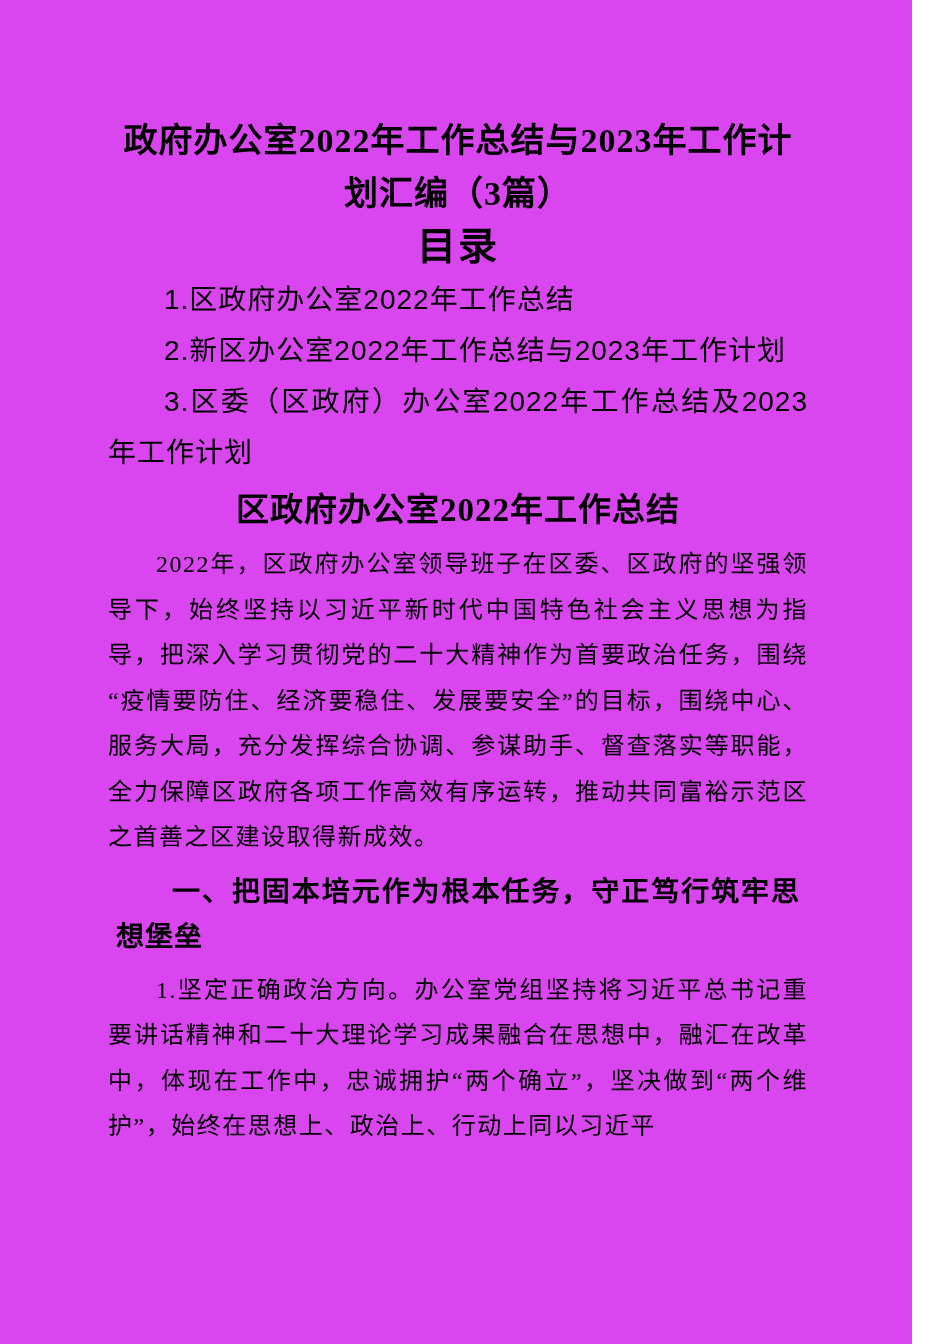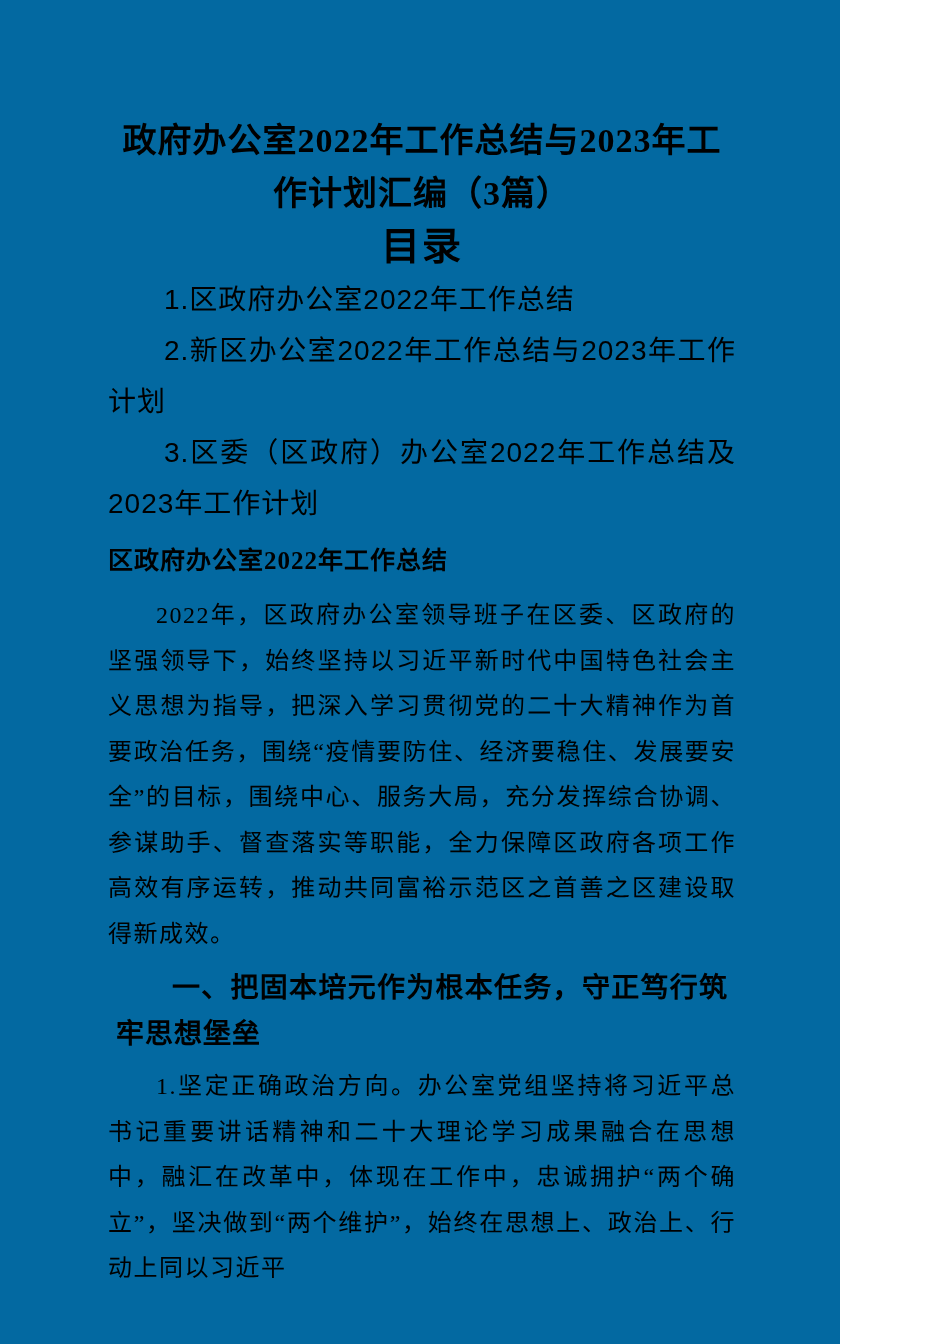--- a/index.html
+++ b/index.html
@@ -9,23 +9,23 @@
   }
   body {
     width: 950px;
     height: 1344px;
     overflow: hidden;
     color: #000000;
     font-family: "Liberation Serif", "DejaVu Serif", serif;
   }
   .doc-page {
     box-sizing: border-box;
-    width: 840px;
+    width: 912px;
     height: 1344px;
-    background: #0369a1;
+    background: #d946ef;
     padding: 114px 104px 0 108px;
   }
   .main-title {
     margin: 0;
     font-family: "Liberation Serif", "DejaVu Serif", serif;
     font-weight: bold;
     font-size: 34px;
     line-height: 53px;
     text-align: center;
     letter-spacing: 1px;
@@ -51,23 +51,23 @@
     font-size: 28px;
     line-height: 51px;
     text-indent: 2em;
     text-align: justify;
     letter-spacing: 1px;
   }
   .section-title {
     margin: 3px 0 3px 0;
     font-family: "Liberation Serif", "DejaVu Serif", serif;
     font-weight: bold;
-    font-size: 25px;
+    font-size: 33px;
     line-height: 58px;
-    text-align: left;
+    text-align: center;
     letter-spacing: 1px;
   }
   .body-para {
     margin: 0;
     font-family: "Liberation Serif", "DejaVu Serif", serif;
     font-weight: normal;
     font-size: 24px;
     line-height: 45.5px;
     text-indent: 2em;
     text-align: justify;

